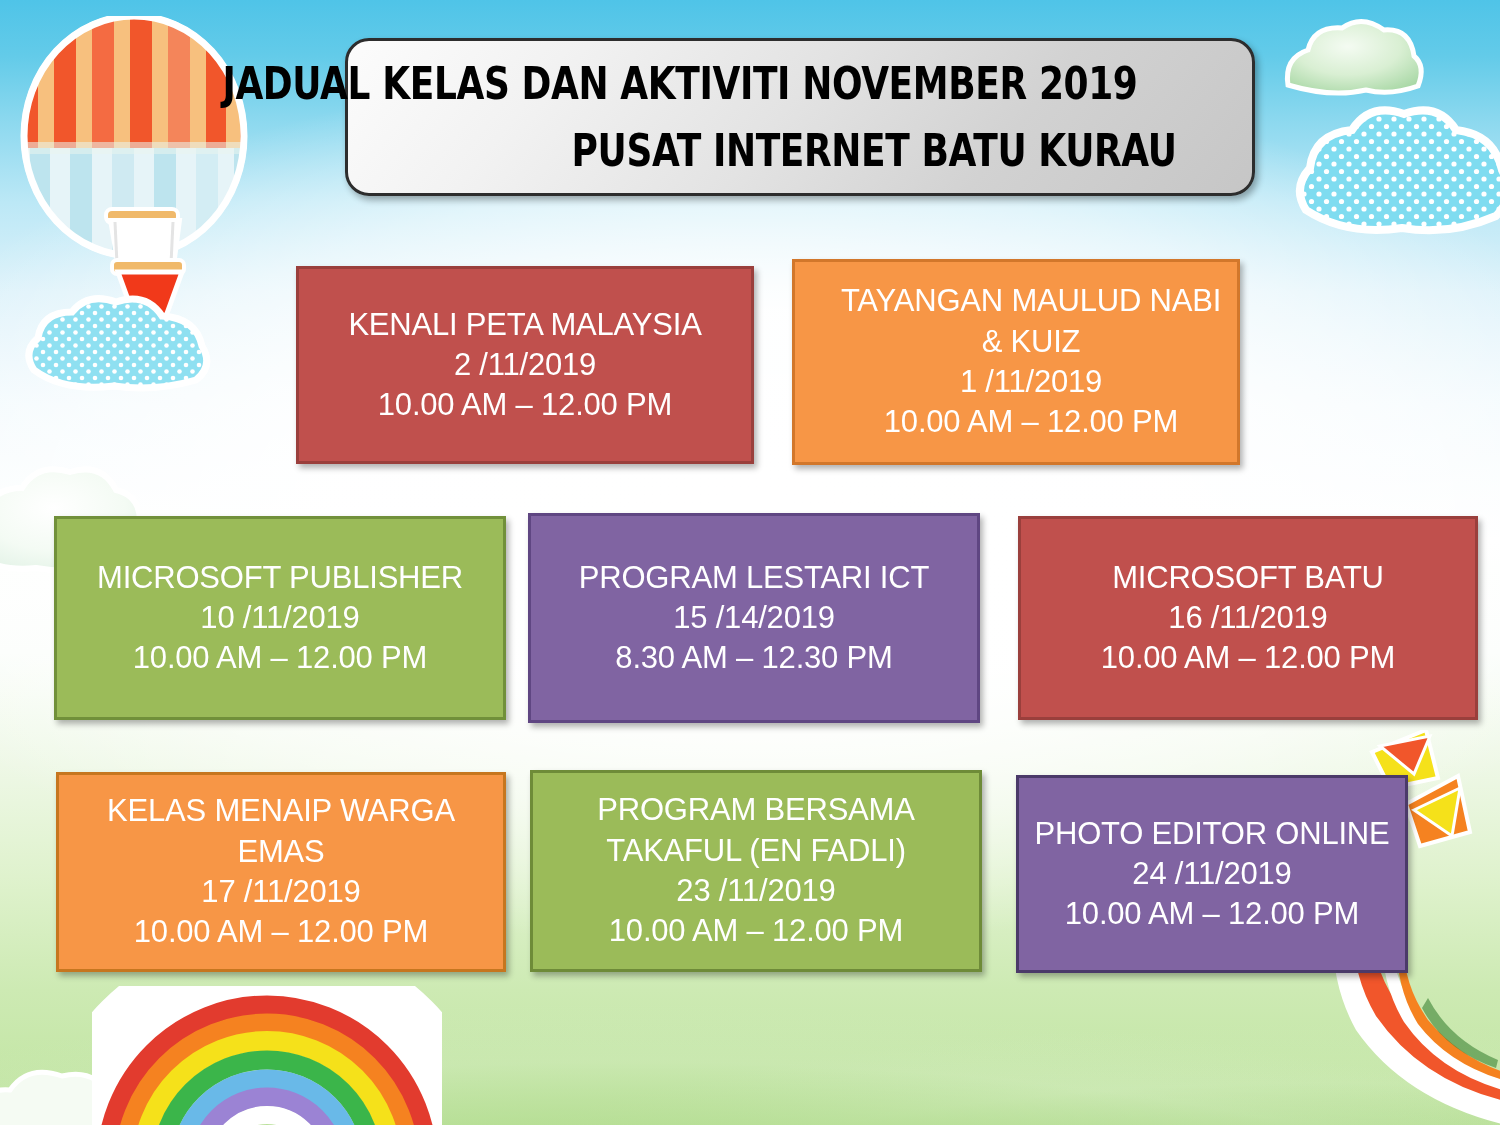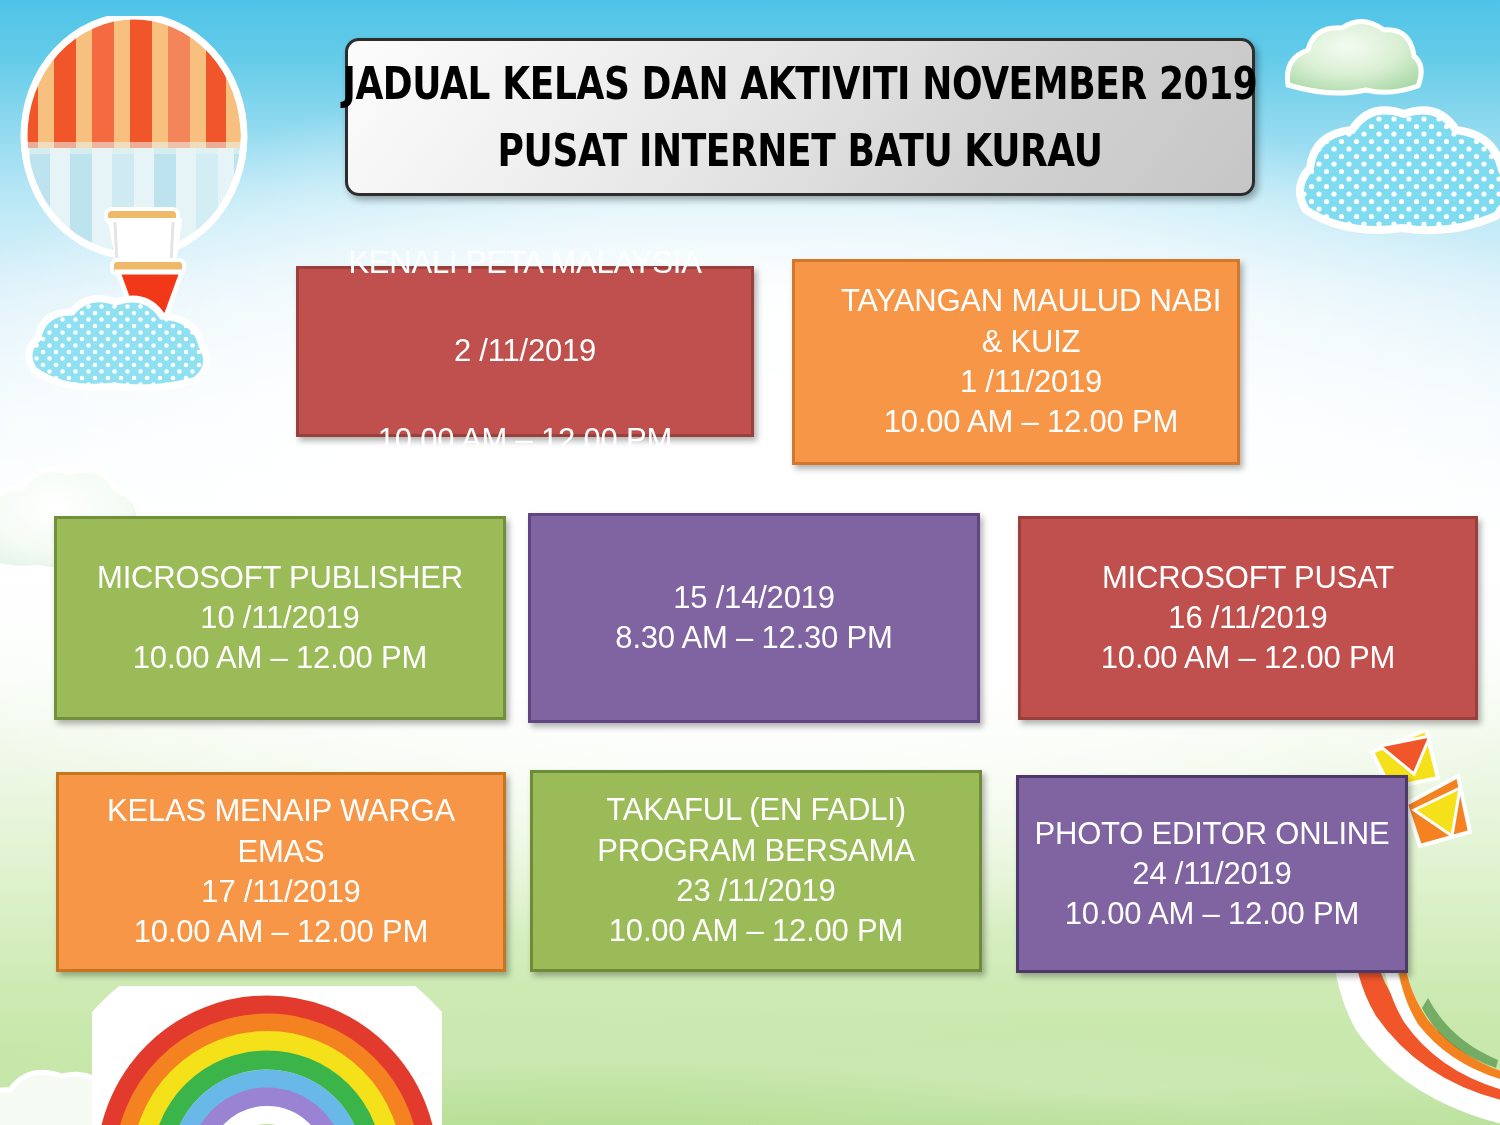--- a/index.html
+++ b/index.html
@@ -71,26 +71,26 @@
 
   
   #title-plaque {
     position: absolute;
     left: 345px;
     top: 38px;
     width: 910px;
     height: 158px;
     box-sizing: border-box;
     border: 3px solid #2d2d2d;
-    border-radius: 14px;
+    border-radius: 24px;
     background: linear-gradient(128deg, #fcfcfc 0%, #f2f2f2 22%, #e3e3e3 48%, #d2d2d2 72%, #c6c6c6 100%);
     box-shadow: 3px 4px 7px rgba(0,0,0,0.33);
     display: flex;
     flex-direction: column;
-    align-items: center;
+    align-items: flex-end;
     justify-content: center;
     gap: 22px;
   }
   .title-line {
     font-family: "DejaVu Sans", sans-serif;
     font-weight: bold;
     color: #000000;
     letter-spacing: -0.5px;
     line-height: 1;
     white-space: nowrap;
@@ -111,21 +111,21 @@
     color: #ffffff;
     text-align: center;
     font-size: 31px;
     line-height: 1.30;
     letter-spacing: -0.2px;
     box-shadow: 3px 4px 6px rgba(0,0,0,0.30);
     padding: 6px 10px;
   }
   .card .line { display: block; white-space: nowrap; }
 
-  #card-0 { left: 296px; top: 266px;  width: 458px; height: 171px; gap: 48px; }
+  #card-0 { left: 296px; top: 266px;  width: 458px; height: 198px; }
   #card-1 { left: 792px; top: 259px;  width: 448px; height: 206px; padding-left: 40px; }
   #card-2 { left: 54px;  top: 516px;  width: 452px; height: 204px; text-align: center; }
   #card-3 { left: 528px; top: 513px;  width: 452px; height: 210px; }
   #card-4 { left: 1018px;top: 516px;  width: 460px; height: 204px; }
   #card-5 { left: 56px;  top: 772px;  width: 450px; height: 200px; }
   #card-6 { left: 530px; top: 770px;  width: 452px; height: 202px; }
   #card-7 { left: 1016px;top: 775px;  width: 392px; height: 198px; }
 </style>
 </head>
 <body>
@@ -286,37 +286,38 @@
         <span class="line">&amp; KUIZ</span>
         <span class="line">1 /11/2019</span>
         <span class="line">10.00 AM – 12.00 PM</span>
       </div>
     <div class="card" id="card-2" style="background: rgb(155, 187, 89); border: 3px solid rgb(113, 144, 58);">
         <span class="line">MICROSOFT PUBLISHER</span>
         <span class="line">10 /11/2019</span>
         <span class="line">10.00 AM – 12.00 PM</span>
       </div>
     <div class="card" id="card-3" style="background: rgb(128, 100, 162); border: 3px solid rgb(95, 70, 130);">
+        <span class="line">PROGRAM LESTARI ICT</span>
         <span class="line">15 /14/2019</span>
         <span class="line">8.30 AM – 12.30 PM</span>
       </div>
     <div class="card" id="card-4" style="background: rgb(192, 80, 77); border: 3px solid rgb(154, 63, 60);">
-        <span class="line">MICROSOFT PUSAT</span>
+        <span class="line">MICROSOFT BATU</span>
         <span class="line">16 /11/2019</span>
         <span class="line">10.00 AM – 12.00 PM</span>
       </div>
     <div class="card" id="card-5" style="background: rgb(247, 150, 70); border: 3px solid rgb(198, 118, 31);">
         <span class="line">KELAS MENAIP WARGA</span>
         <span class="line">EMAS</span>
         <span class="line">17 /11/2019</span>
         <span class="line">10.00 AM – 12.00 PM</span>
       </div>
     <div class="card" id="card-6" style="background: rgb(155, 187, 89); border: 3px solid rgb(110, 139, 56);">
+        <span class="line">PROGRAM BERSAMA</span>
         <span class="line">TAKAFUL (EN FADLI)</span>
-        <span class="line">PROGRAM BERSAMA</span>
         <span class="line">23 /11/2019</span>
         <span class="line">10.00 AM – 12.00 PM</span>
       </div>
     <div class="card" id="card-7" style="background: rgb(128, 100, 162); border: 3px solid rgb(75, 58, 105);">
         <span class="line">PHOTO EDITOR ONLINE</span>
         <span class="line">24 /11/2019</span>
         <span class="line">10.00 AM – 12.00 PM</span>
       </div>
 
   </div>

